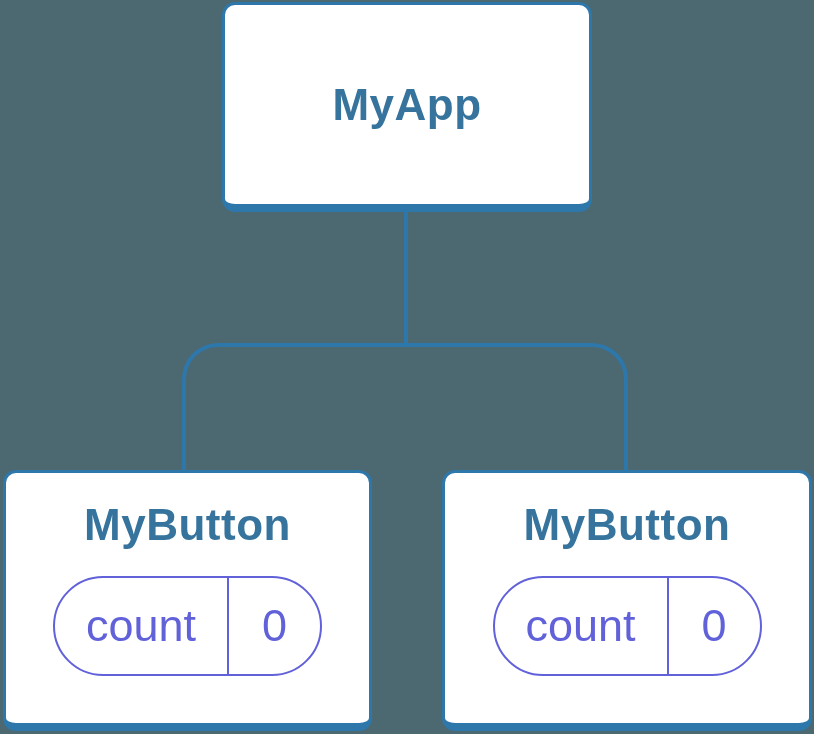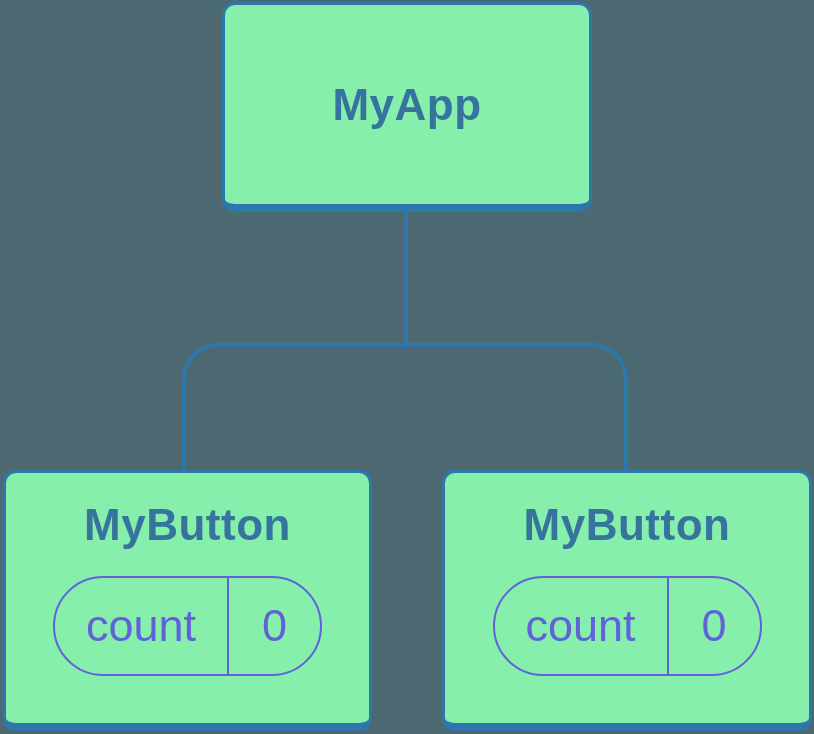--- a/index.html
+++ b/index.html
@@ -7,21 +7,21 @@
     position: relative;
     width: 814px;
     height: 734px;
     background: #4C6972;
     overflow: hidden;
     font-family: "Liberation Sans", sans-serif;
   }
   .node {
     position: absolute;
     box-sizing: border-box;
-    background: #86efac;
+    background: #ffffff;
     border: 3px solid #2E77AB;
     border-bottom-width: 8px;
     border-radius: 13px;
     display: flex;
     flex-direction: column;
     align-items: center;
   }
   .node-root {
     left: 222px; top: 2px;
     width: 370px; height: 210px;

